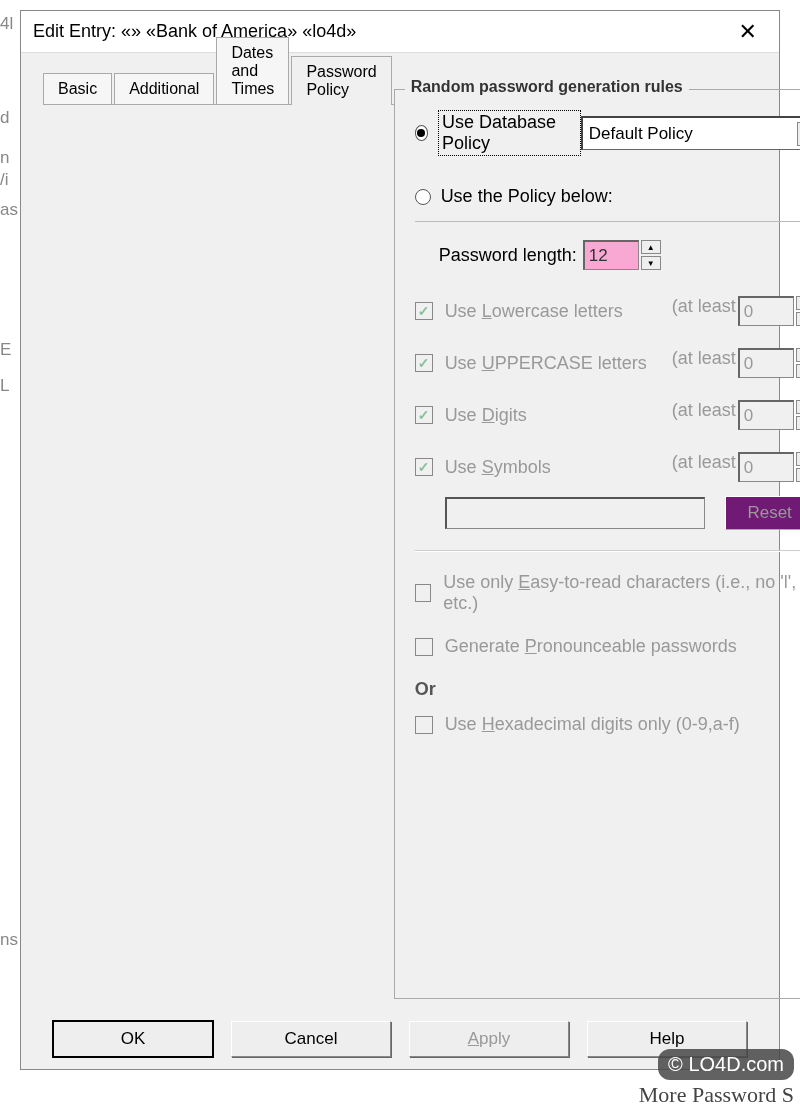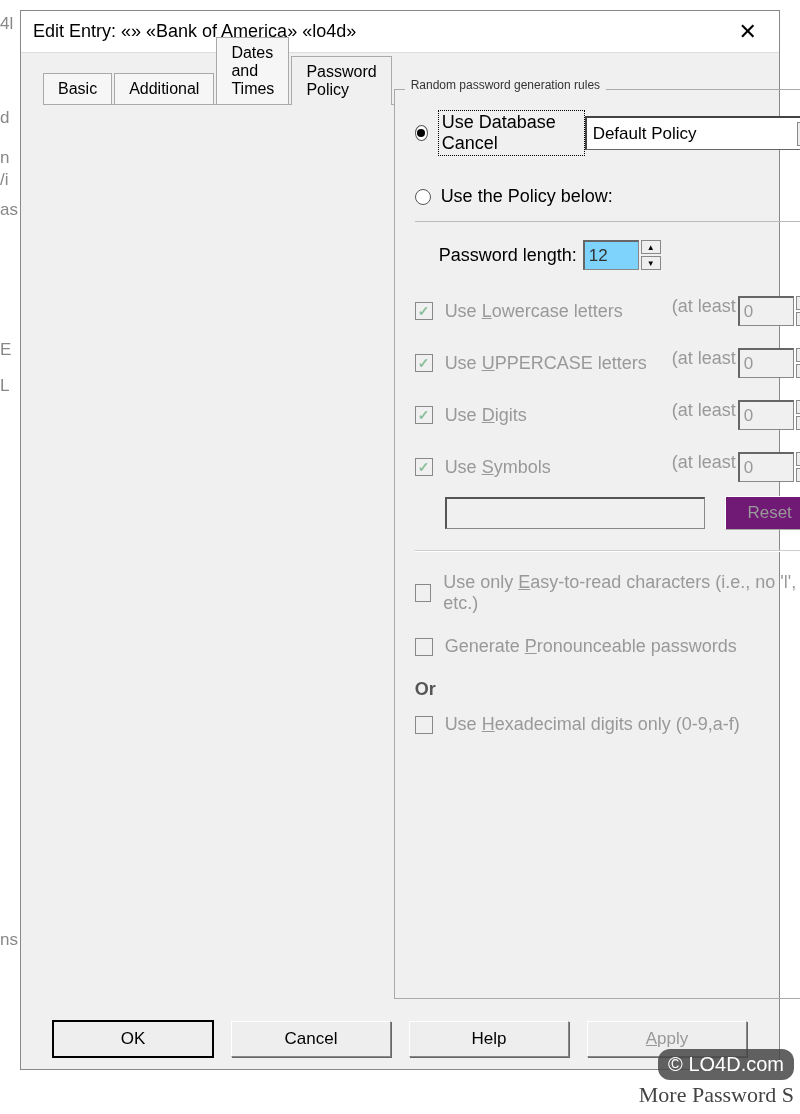--- a/index.html
+++ b/index.html
@@ -28,21 +28,21 @@
   padding:6px 14px; margin-right:2px; font-size:16px; cursor:pointer;
 }
 .tab.active { background:#f0f0f0; position:relative; top:1px; font-weight:400; }
 
 .groupbox {
   border:1px solid #aaa; margin-top:18px; padding:20px 20px 16px 20px;
   position:relative; flex:1;
 }
 .groupbox .legend {
   position:absolute; top:-12px; left:10px; background:#f0f0f0; padding:0 6px;
-  font-size:12px; color:#333;
+  font-size:16px; color:#333;font-weight:bold;
 }
 
 .row { display:flex; align-items:center; margin-bottom:18px; }
 .radio-row { margin-bottom:30px; }
 .radio {
   width:16px; height:16px; border:1px solid #555; border-radius:50%;
   display:inline-flex; align-items:center; justify-content:center; margin-right:10px;
   background:#fff; cursor:pointer;
 }
 .radio .dot { width:8px; height:8px; background:#000; border-radius:50%; }
@@ -86,21 +86,21 @@
 .spinner .btns { display:flex; flex-direction:column; margin-left:2px; }
 .spinner .sbtn {
   width:20px; height:14px; border:1px solid #888; background:#eee;
   display:flex; align-items:center; justify-content:center; font-size:8px; cursor:pointer;
 }
 .spinner .sbtn + .sbtn { margin-top:2px; }
 
 .len-row { display:flex; align-items:center; margin-bottom:26px; margin-left:24px; }
 .len-row label { font-size:18px; color:#000; margin-right:6px; }
 .len-row .ul { text-decoration:underline; }
-.len-row .spinner input { background:#7dd3fc; color:#333; }
+.len-row .spinner input { background:#f9a8d4; color:#333; }
 
 .sym-input {
   width:260px; height:32px; border:1px solid #888; border-top:2px solid #555; border-left:2px solid #555;
   background:#f0f0f0; margin-left:30px; margin-right:20px;
 }
 .reset-btn {
   width:90px; height:34px; border:1px solid #aaa; border-top:1px solid #fff; border-left:1px solid #fff;
   background:#701a75; color:#999; font-size:17px; cursor:pointer;
 }
 
@@ -147,21 +147,21 @@
       <div class="tab active">Password Policy</div>
     </div>
 
     <div class="groupbox">
       <span class="legend">Random password generation rules</span>
 
       <div class="row radio-row">
         <span class="radio">
             <span class="dot"></span>
           </span>
-        <span class="radio-label focus">Use Database Cancel</span>
+        <span class="radio-label focus">Use Database Policy</span>
         <div class="combo">
           <span>Default Policy</span>
           <span class="arrow">▼</span>
         </div>
       </div>
 
       <div class="row radio-row" style="margin-bottom:10px">
         <span class="radio"></span>
         <span class="radio-label">Use the Policy below:</span>
       </div>
@@ -281,19 +281,19 @@
         <span class="disabled-label">
           <span>Use </span><span class="ul">H</span><span>exadecimal digits only (0-9,a-f)</span>
         </span>
       </div>
     </div>
   </div>
 
   <div class="buttons">
     <button class="dlg-btn default">OK</button>
     <button class="dlg-btn">Cancel</button>
+    <button class="dlg-btn dis"><span class="ul">A</span><span>pply</span></button>
     <button class="dlg-btn">Help</button>
-    <button class="dlg-btn dis"><span class="ul">A</span><span>pply</span></button>
   </div>
 </div>
 
 <div class="watermark">© LO4D.com</div>
 <div class="morepw">More Password S</div>
 
 </body></html>

